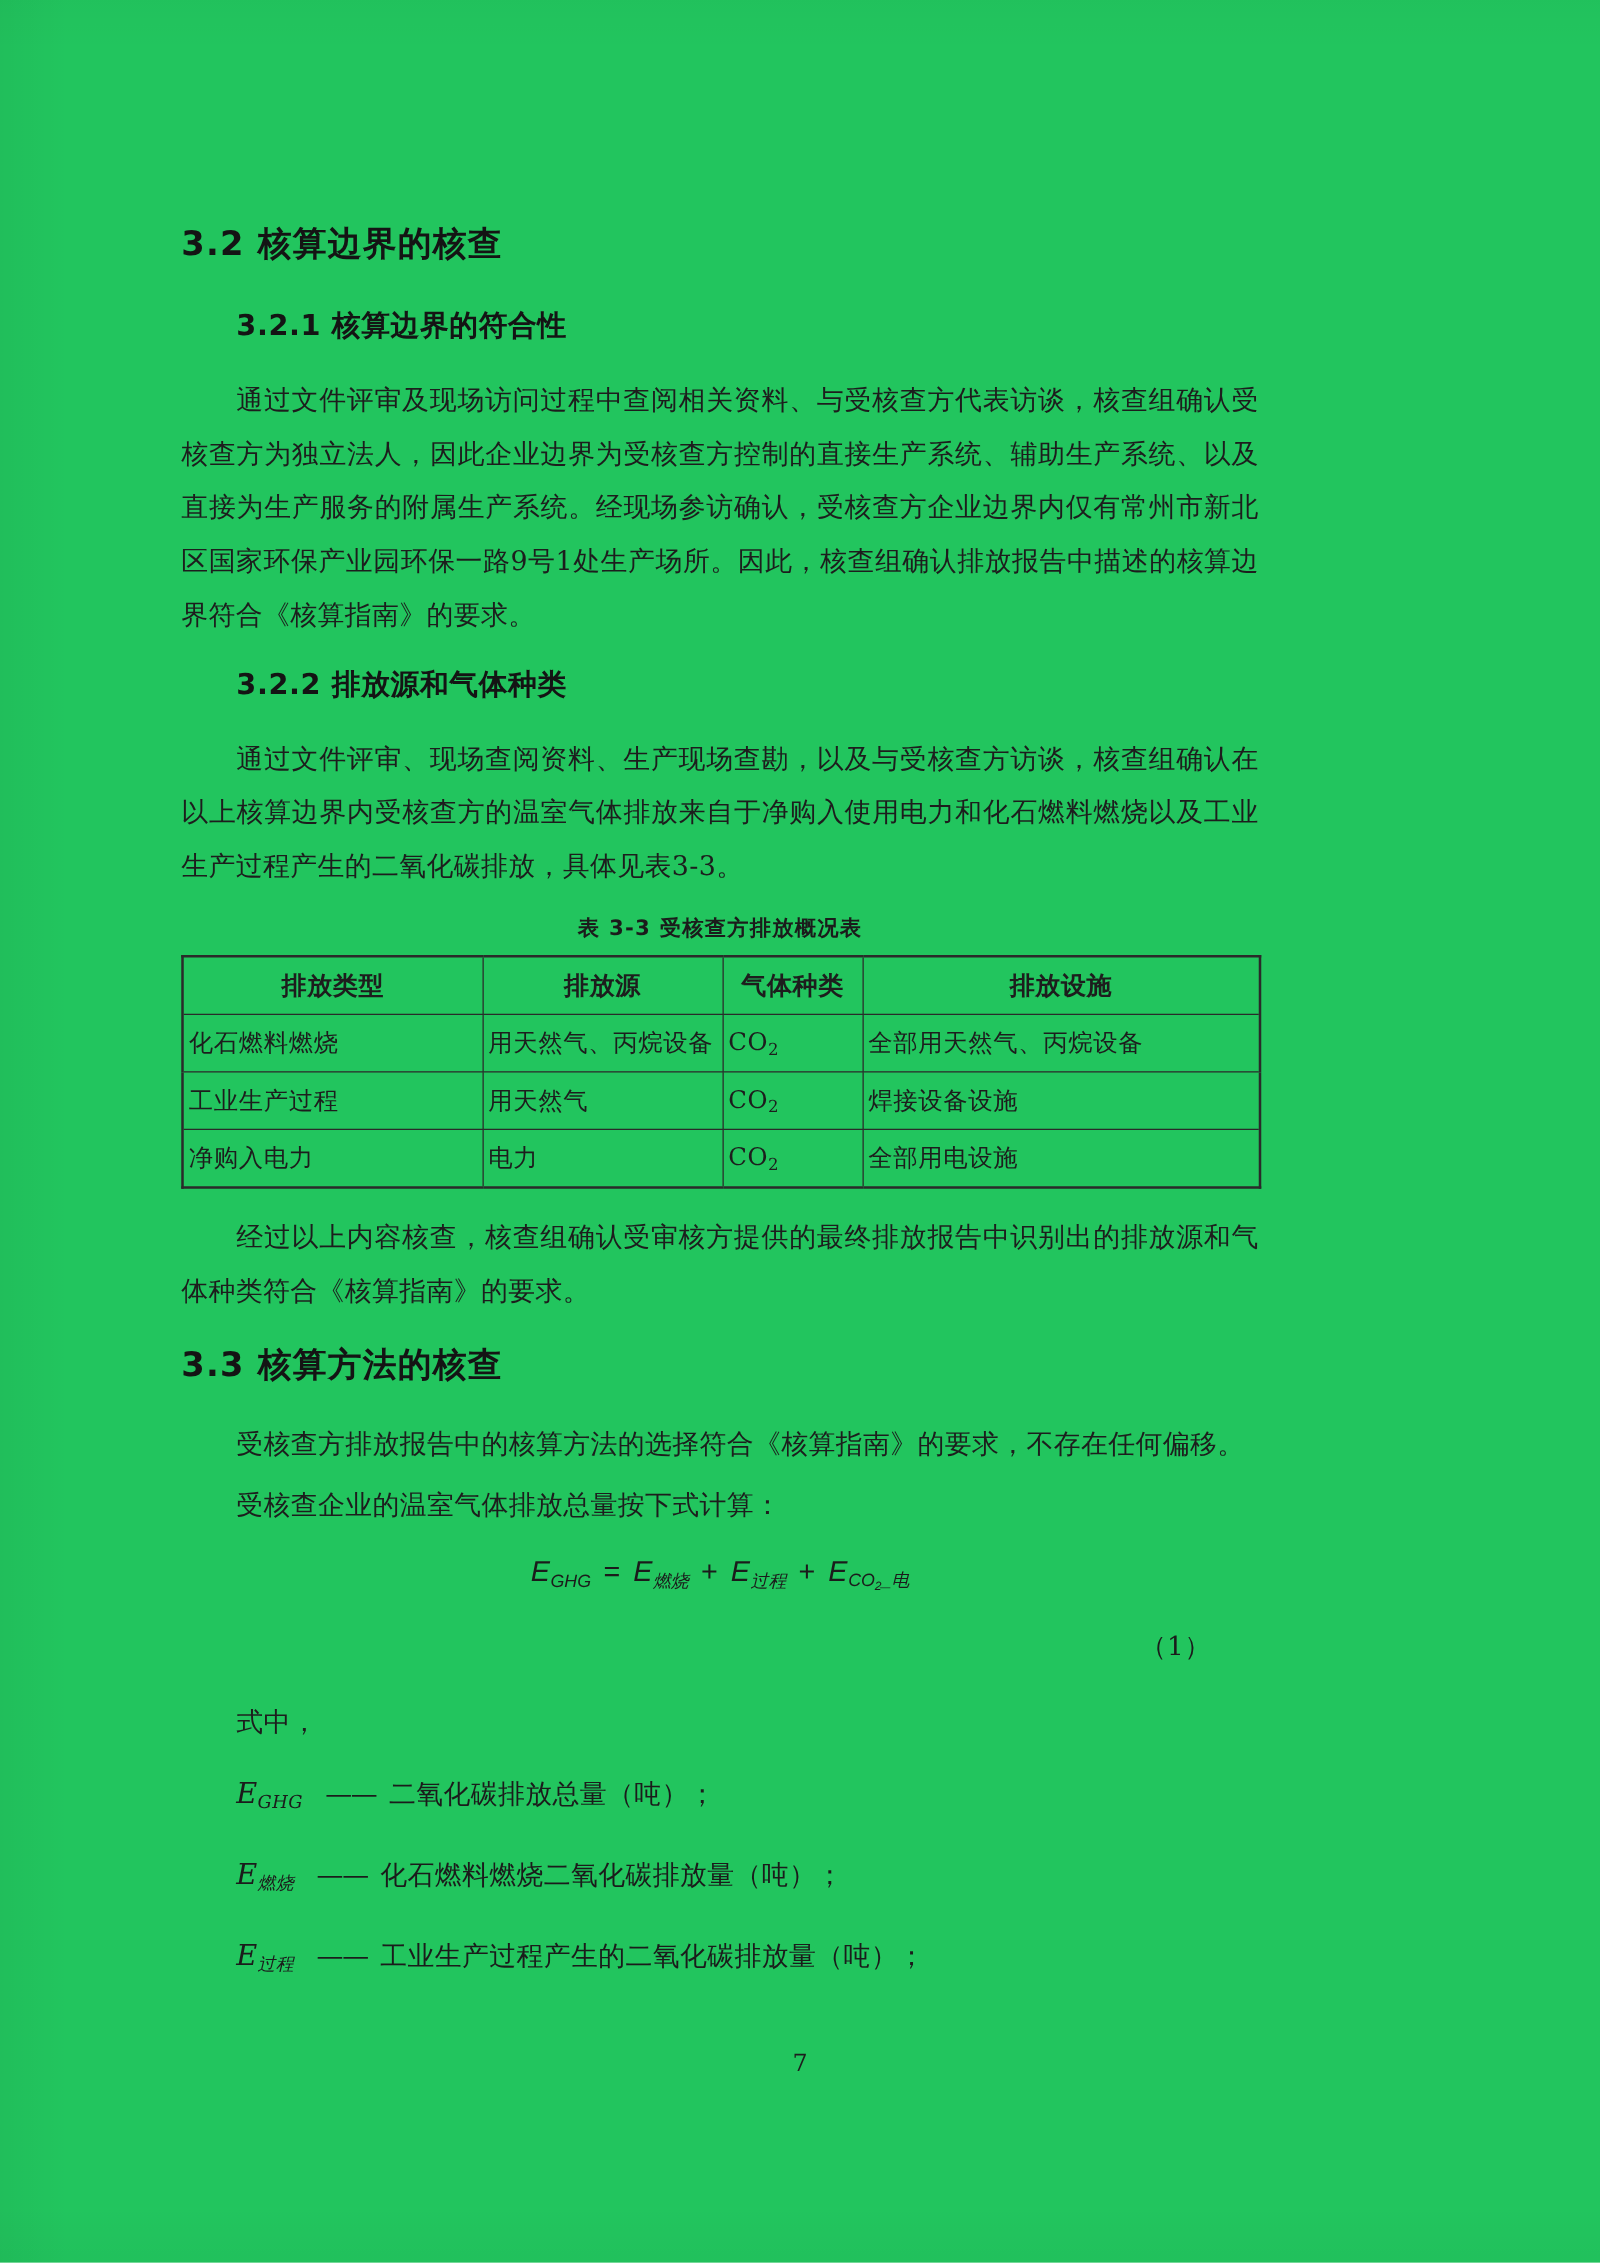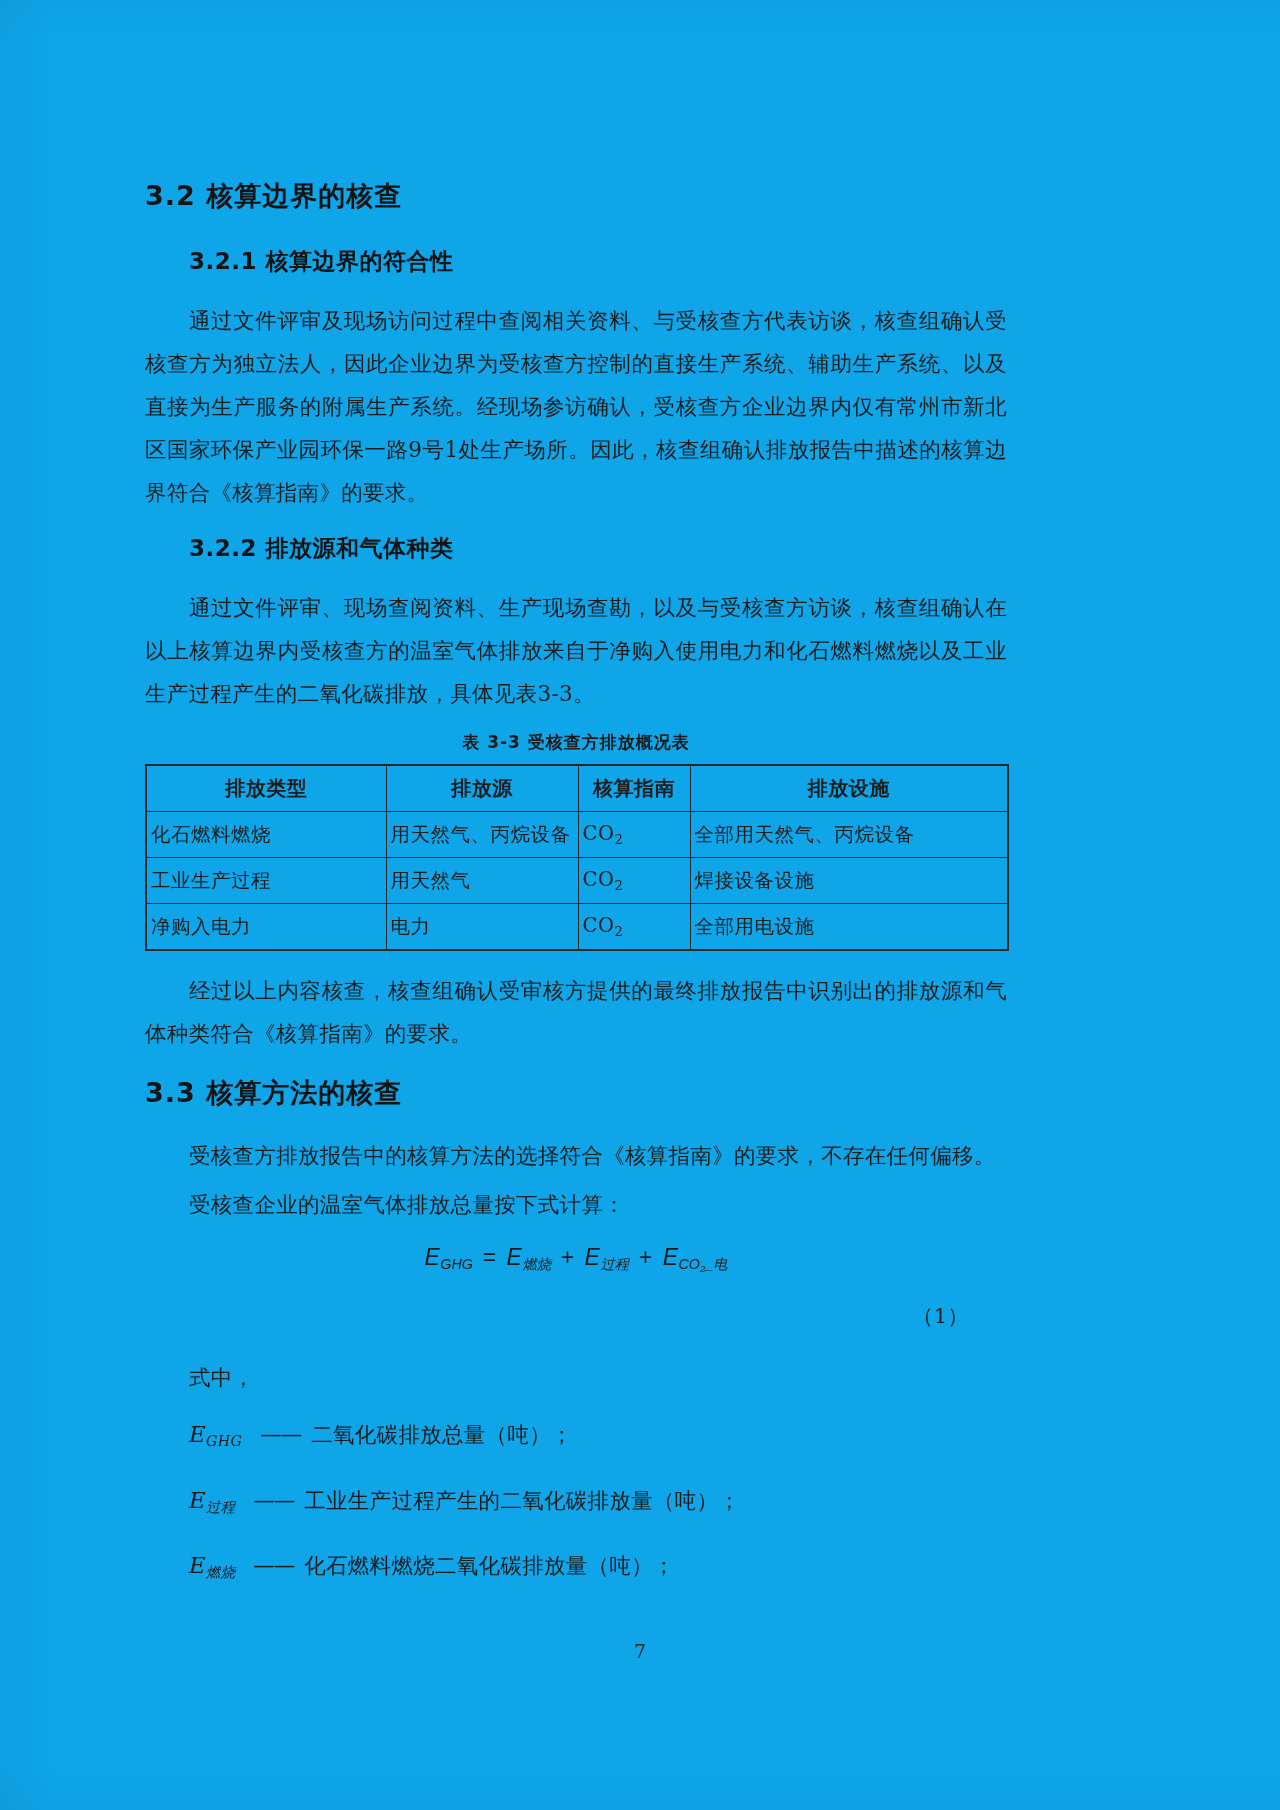--- a/index.html
+++ b/index.html
@@ -14,21 +14,21 @@
     font-family: "DejaVu Serif", "Liberation Serif", serif;
     color: #1b1b1b;
     overflow: hidden;
   }
 
   .page {
     position: absolute;
     left: 0; top: 0;
     width: 1280px;
     height: 1810px;
-    background: #0ea5e9;
+    background: #22c55e;
   }
 
   
   .page::before {
     content: "";
     position: absolute;
     inset: 0;
     background:
       linear-gradient(90deg, rgba(0,0,0,0.035) 0px, rgba(0,0,0,0.0) 55px),
       linear-gradient(180deg, rgba(0,0,0,0.02) 0px, rgba(0,0,0,0.0) 40px),
@@ -200,21 +200,21 @@
       <colgroup>
         <col class="c1">
           <col class="c2">
           <col class="c3">
           <col class="c4">
       </colgroup>
       <thead>
         <tr class="hdr">
           <th>排放类型</th>
           <th>排放源</th>
-          <th>核算指南</th>
+          <th>气体种类</th>
           <th>排放设施</th>
         </tr>
       </thead>
       <tbody>
         <tr>
           <td>化石燃料燃烧</td>
           <td>用天然气、丙烷设备</td>
           <td><span>CO</span><sub>2</sub></td>
           <td>全部用天然气、丙烷设备</td>
         </tr>
@@ -257,26 +257,26 @@
 
     <p class="body tight">式中，</p>
 
     <div class="defs">
 
       <p class="def-line">
         <span class="sym"><span>E</span><span class="s">GHG</span></span><span class="dash">——</span><span>二氧化碳排放总量（吨）；</span>
       </p>
 
       <p class="def-line">
+        <span class="sym"><span>E</span><span class="s">燃烧</span></span><span class="dash">——</span><span>化石燃料燃烧二氧化碳排放量（吨）；</span>
+      </p>
+
+      <p class="def-line">
         <span class="sym"><span>E</span><span class="s">过程</span></span><span class="dash">——</span><span>工业生产过程产生的二氧化碳排放量（吨）；</span>
       </p>
 
-      <p class="def-line">
-        <span class="sym"><span>E</span><span class="s">燃烧</span></span><span class="dash">——</span><span>化石燃料燃烧二氧化碳排放量（吨）；</span>
-      </p>
-
     </div>
 
   </div>
 
   <div class="page-number">7</div>
 
 </div>
 
 </body></html>

